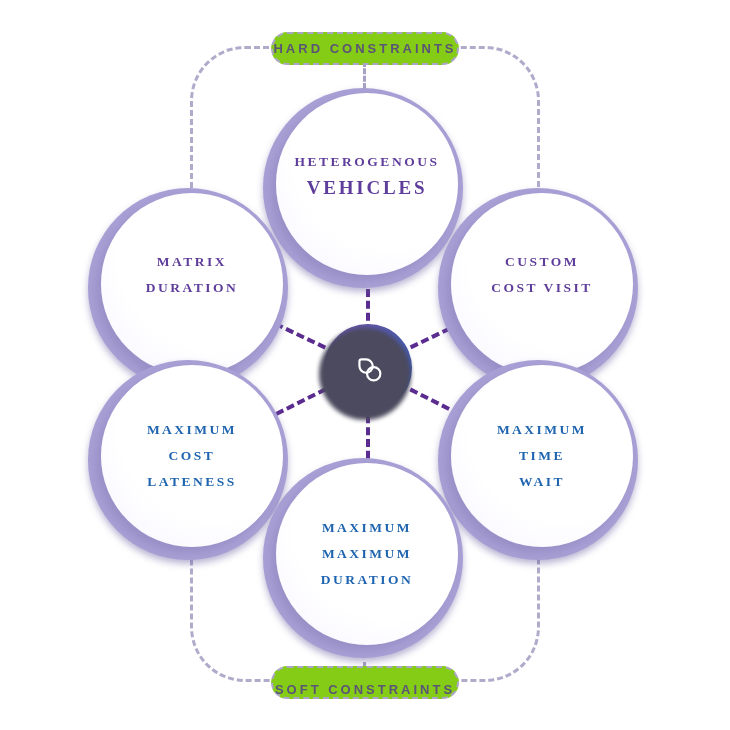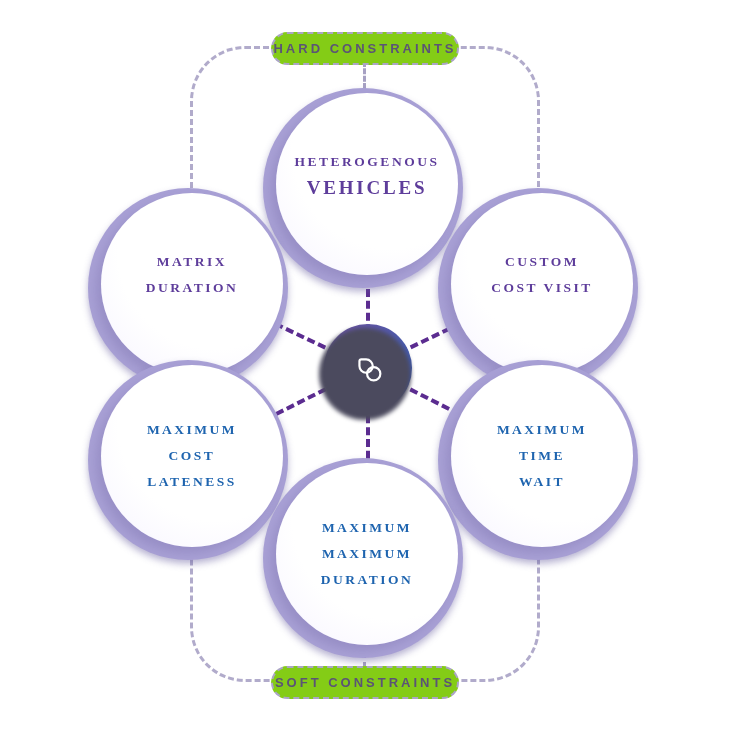--- a/index.html
+++ b/index.html
@@ -66,21 +66,21 @@
   }
 
   
   .pill {
     position:absolute; left:271px; width:188px; height:33px; box-sizing:border-box;
     background:#84cc16; border:2.5px dashed #aba5c6; border-radius:18px;
     display:flex; align-items:center; justify-content:center; z-index:20;
     font-weight:bold; font-size:13px; letter-spacing:3px; color:#5b5476;
   }
   .pill-hard { top:32px; }
-  .pill-soft { top:666px; }
+  .pill-soft { top:666px;align-items:flex-end; }
 </style>
 </head>
 <body>
 
 <div class="stage">
 
   <div class="frame"></div>
   <div class="stub stub-top"></div>
   <div class="stub stub-bottom"></div>
 

